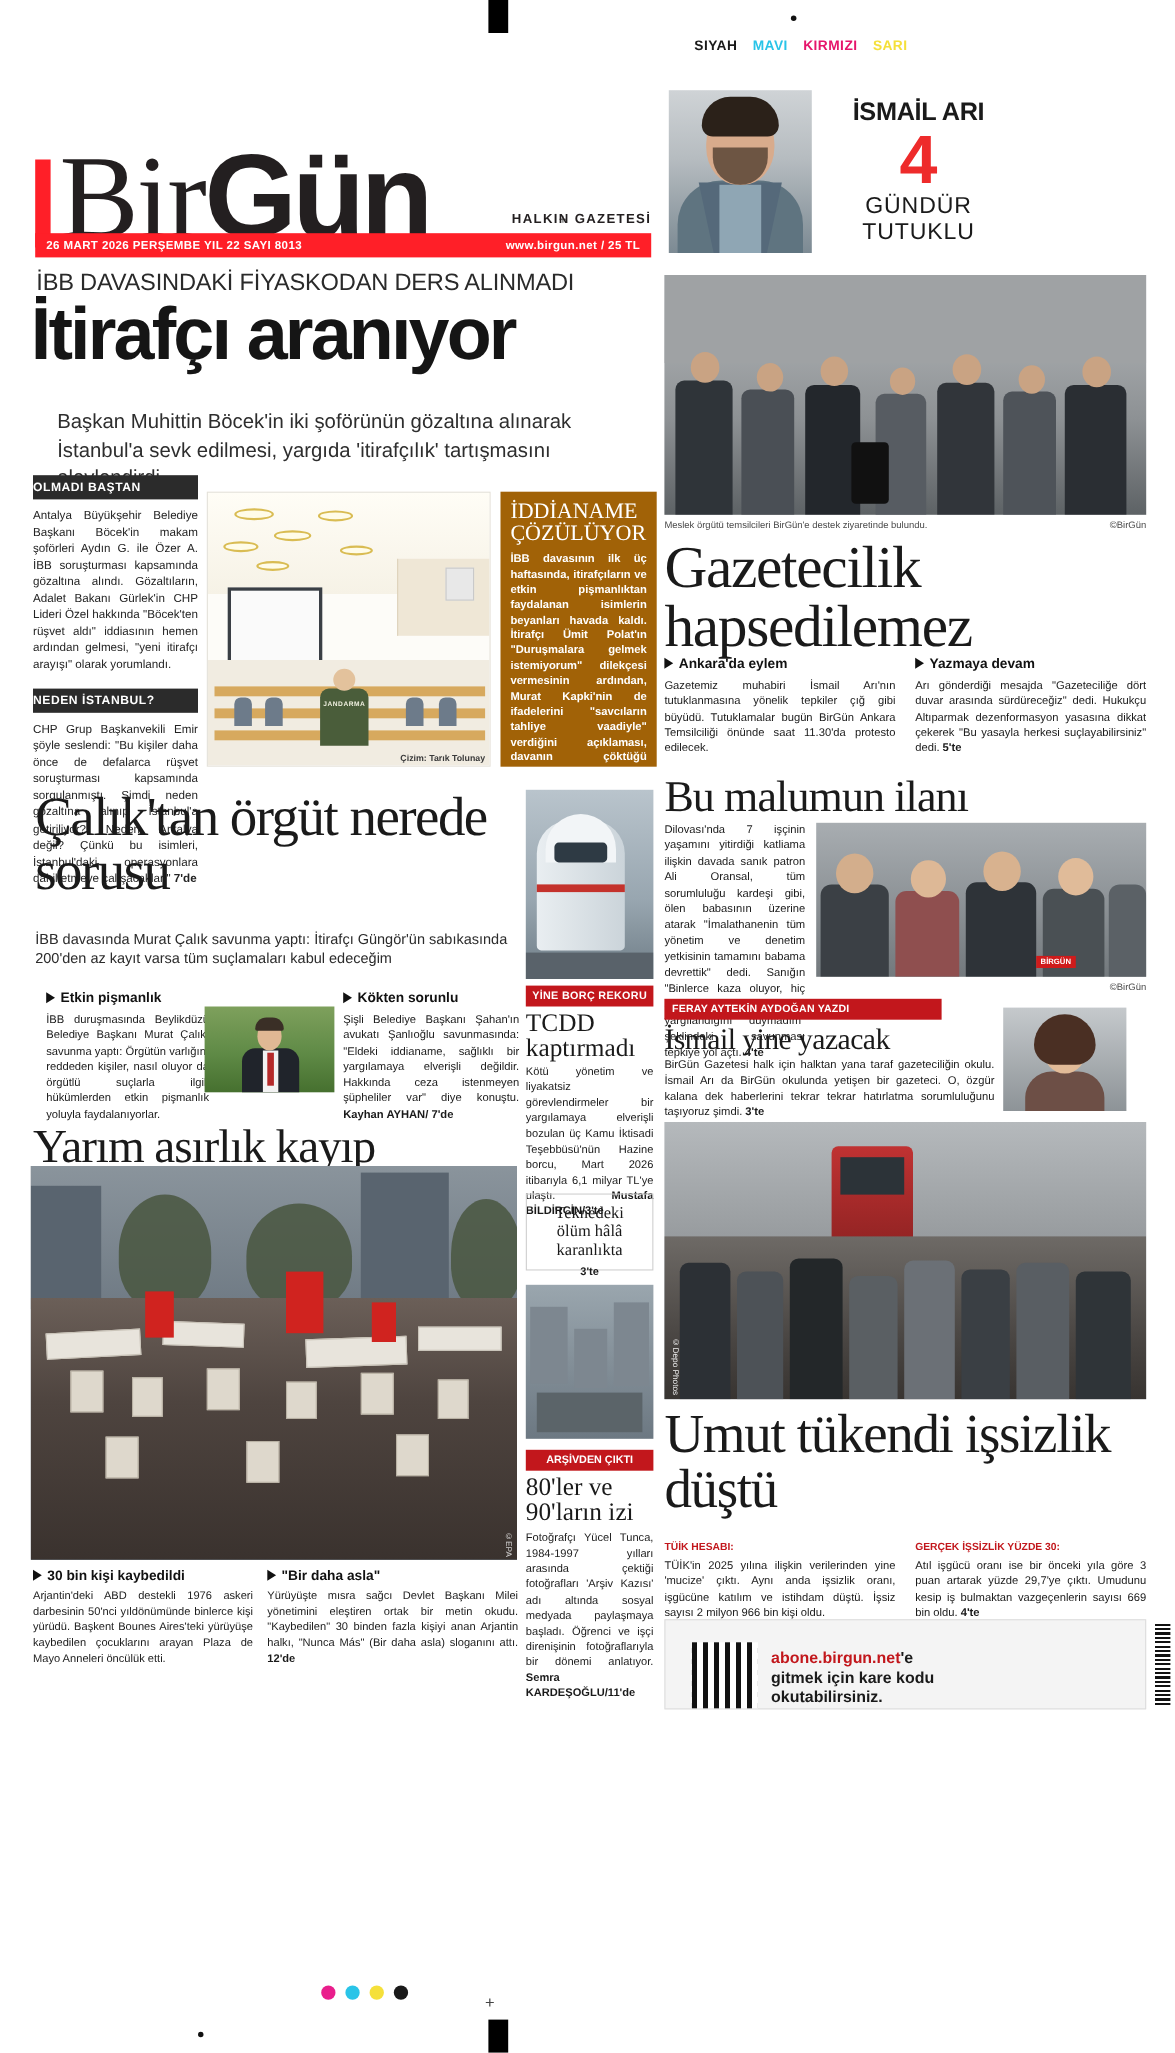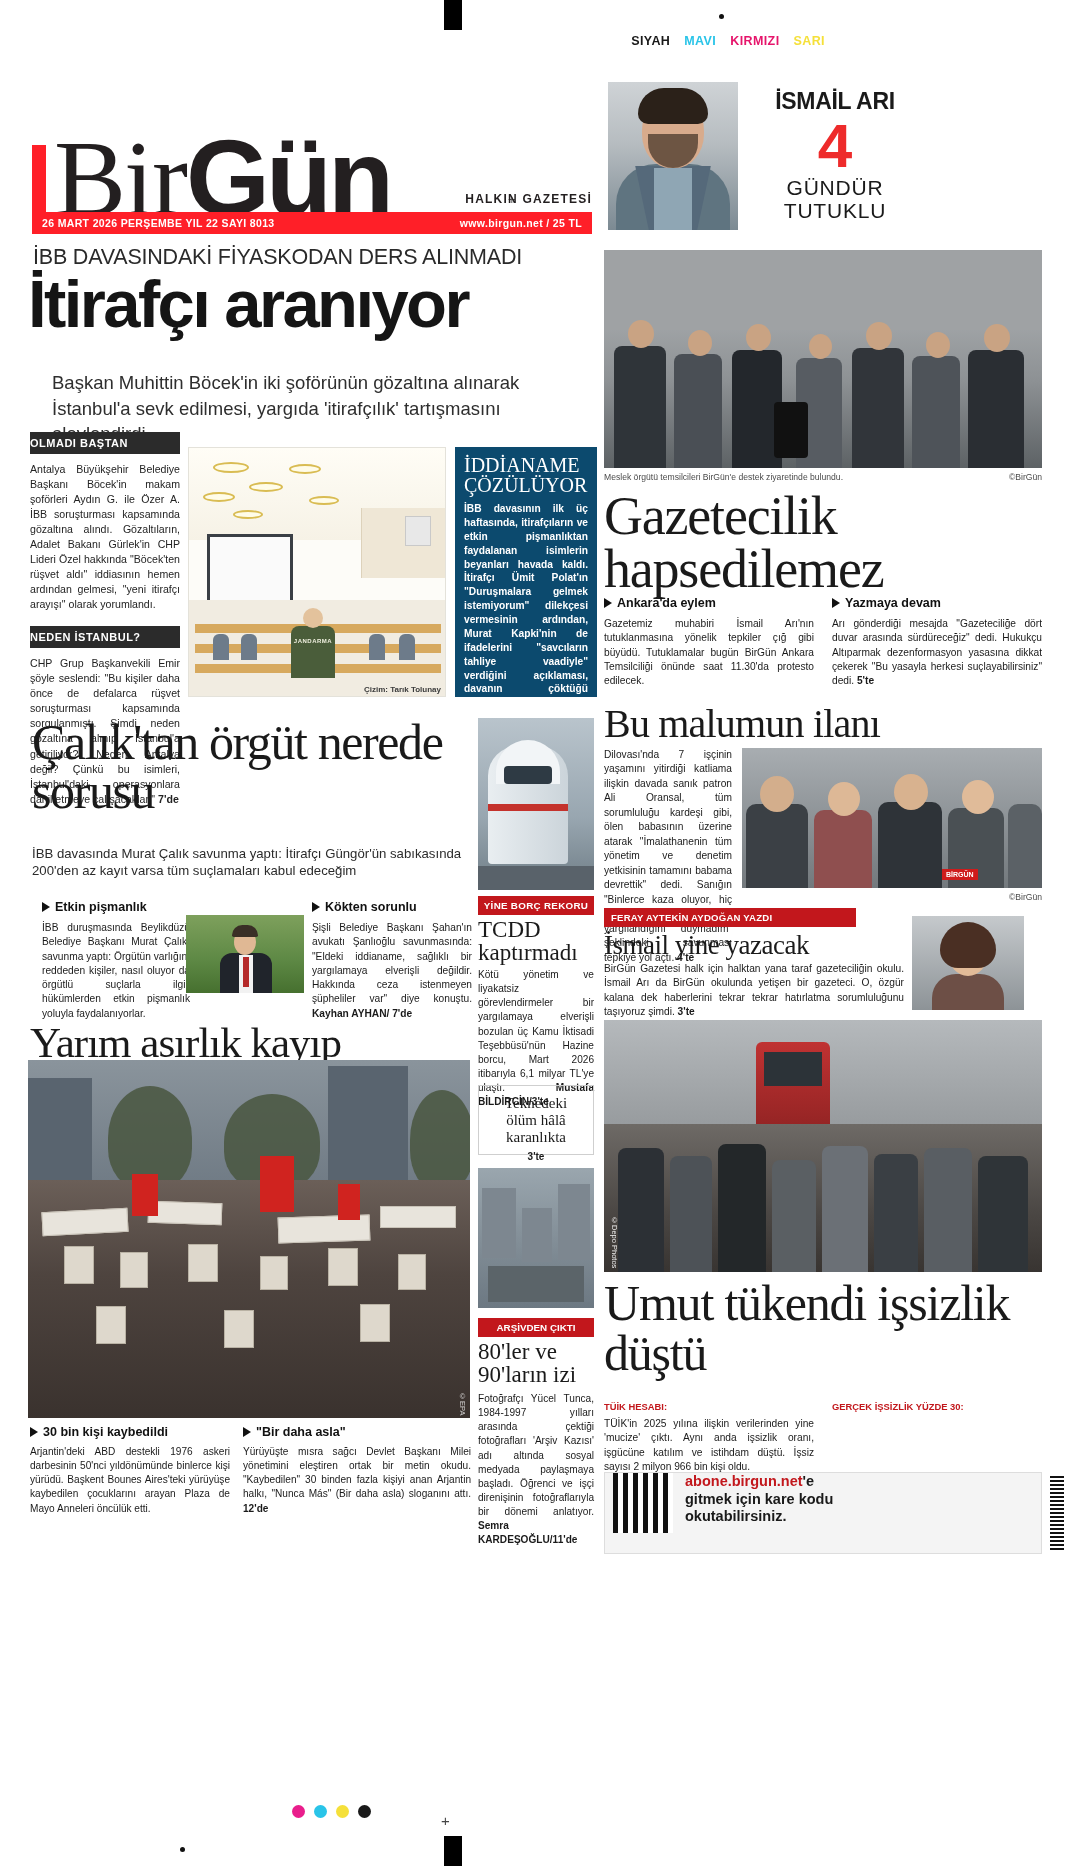--- a/index.html
+++ b/index.html
@@ -102,21 +102,21 @@
   .sk-jhead { position: absolute; left: 18px; top: 2px; width: 20px; height: 20px; border-radius: 50%;
               background: #e3c29c; }
   .sk-jtext { position: absolute; left: 2px; top: 32px; width: 52px; text-align: center;
               font-size: 6px; font-weight: 700; color: #f0f0e0; letter-spacing: .5px; }
   .sk-person { position: absolute; bottom: 16px; width: 16px; height: 26px; background: #6d7b8a;
                border-radius: 6px 6px 0 0; }
   .sk-credit { position: absolute; right: 4px; bottom: 2px; font-size: 8px; color: #3b3b3b; font-weight: 600; }
 
   
   .bluebox { position: absolute; left: 455px; top: 447px; width: 142px; height: 250px;
-             background: #0c4a6e; color: #fff; padding: 8px 9px 9px 9px; }
+             background: #a16207; color: #fff; padding: 8px 9px 9px 9px; }
   .bb-title { font-family: "Liberation Serif", serif; font-size: 20px; line-height: 1.0;
               color: #ffffff; margin-bottom: 7px; }
   .bb-body { font-size: 10.2px; line-height: 1.36; font-weight: 700; text-align: justify; }
 
   
   .calik-head { position: absolute; left: 32px; top: 718px; width: 440px;
                 font-family: "Liberation Serif", serif; font-size: 50px; line-height: .98;
                 letter-spacing: -1.4px; color: #1a1a1a; }
   .calik-deck { position: absolute; left: 32px; top: 845px; width: 440px;
                 font-size: 13.2px; line-height: 1.32; color: #2b2b2b; }
@@ -259,22 +259,22 @@
   .umut-head { position: absolute; left: 604px; top: 1278px; width: 438px;
                font-family: "Liberation Serif", serif; font-size: 50px; line-height: 1.0;
                letter-spacing: -1.2px; }
   .umut-cols { position: absolute; left: 604px; top: 1396px; width: 438px; display: flex; gap: 18px; }
   .umut-cols .uc { width: 210px; }
   .umut-cols .ul { font-size: 9.4px; font-weight: 800; color: #c2171c; }
   .umut-cols p { font-size: 10.2px; line-height: 1.4; margin-top: 3px; text-align: justify; }
 
   
   .qrbox { position: absolute; left: 604px; top: 1472px; width: 438px; height: 82px;
-           background: #f4f4f4; border: 1px solid #ddd; display: flex; align-items: flex-start;
-           padding: 0 8px; gap: 12px; }
+           background: #f4f4f4; border: 1px solid #ddd; display: flex; align-items: flex-end;
+           padding: 0 24px; gap: 12px; }
   .qr { width: 60px; height: 60px; background:
         repeating-linear-gradient(90deg,#111 0 5px,#fff 5px 10px),
         repeating-linear-gradient(0deg,#111 0 5px,transparent 5px 10px); }
   .qr-txt { font-size: 14.5px; line-height: 1.22; font-weight: 700; color: #1a1a1a; }
   .qr-txt .red { color: #c2171c; font-weight: 800; }
   .barcode { position: absolute; right: 4px; top: 1476px; width: 14px; height: 74px;
              background: repeating-linear-gradient(0deg,#111 0 2px,#fff 2px 4px); }
 
   
   .botdots { position: absolute; left: 292px; bottom: 48px; display: flex; gap: 9px; }
@@ -530,20 +530,21 @@
 </div>
 
 <div class="umut-head">Umut tükendi işsizlik düştü</div>
 <div class="umut-cols">
   <div class="uc">
     <span class="ul">TÜİK HESABI:</span>
     <p>TÜİK'in 2025 yılına ilişkin verilerinden yine 'mucize' çıktı. Aynı anda işsizlik oranı, işgücüne katılım ve istihdam düştü. İşsiz sayısı 2 milyon 966 bin kişi oldu.</p>
   </div>
   <div class="uc">
     <span class="ul">GERÇEK İŞSİZLİK YÜZDE 30:</span>
+    <p><span>Atıl işgücü oranı ise bir önceki yıla göre 3 puan artarak yüzde 29,7'ye çıktı. Umudunu kesip iş bulmaktan vazgeçenlerin sayısı 669 bin oldu.</span><span class="pageref"> 4'te</span></p>
   </div>
 </div>
 
 <div class="qrbox">
   <div class="qr"></div>
   <div class="qr-txt">
     <span class="red">abone.birgun.net</span><span>'e</span><br>
     <span>gitmek için kare kodu</span><br>
     <span>okutabilirsiniz.</span>
   </div>

